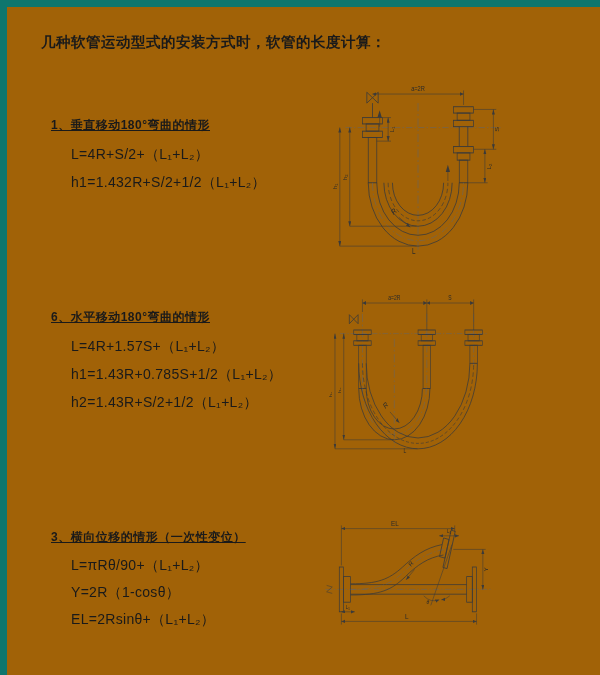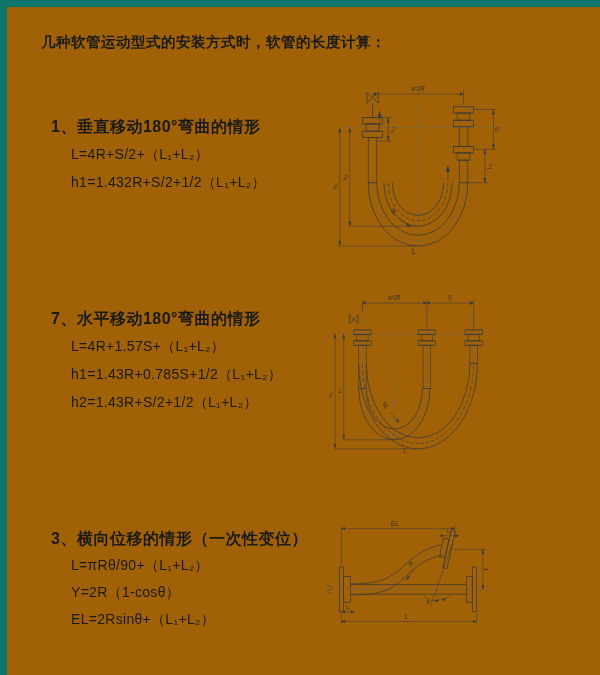--- a/index.html
+++ b/index.html
@@ -2,42 +2,42 @@
 <html><head>
 <meta charset="utf-8">
 <style>
   html,body{margin:0;padding:0;background:#ffffff;}
   .page{
     position:relative;width:598px;height:673px;background:#a16207;
     border:7px solid #0f766e;overflow:hidden;
     font-family:"Liberation Sans","DejaVu Sans",sans-serif;color:#1a1a1a;
   }
   .title{position:absolute;left:34px;top:26px;font-size:14.5px;font-weight:700;letter-spacing:.5px;}
-  .sec-heading{position:absolute;font-size:16px;font-weight:700;letter-spacing:.5px;}
+  .sec-heading{position:absolute;font-size:12px;font-weight:700;letter-spacing:.5px;text-decoration:underline;}
   .formula{position:absolute;font-size:14px;font-weight:500;letter-spacing:.3px;}
   svg.diagram{position:absolute;}
   svg .d{stroke:#3a3a3a;fill:none;stroke-width:1;}
   svg .thin{stroke:#3a3a3a;fill:none;stroke-width:.7;}
   svg .dim{stroke:#3a3a3a;fill:none;stroke-width:.7;}
   svg .cl{stroke:#666;fill:none;stroke-width:.7;stroke-dasharray:9 3 2 3;}
   svg .dash{stroke:#3a3a3a;fill:none;stroke-width:.8;stroke-dasharray:5 3;}
   svg text{font-family:"Liberation Sans","DejaVu Sans",sans-serif;fill:#2a2a2a;stroke:none;}
 </style>
 </head>
 <body>
 
 <div class="page">
 
   <div class="title">几种软管运动型式的安装方式时，软管的长度计算：</div>
 
   <div class="sec-heading" style="left:44px;top:110px">1、垂直移动180°弯曲的情形</div>
   <div class="formula" style="left:64px;top:139px">L=4R+S/2+（L₁+L₂）</div>
   <div class="formula" style="left:64px;top:167px">h1=1.432R+S/2+1/2（L₁+L₂）</div>
 
-  <div class="sec-heading" style="left:44px;top:302px">7、水平移动180°弯曲的情形</div>
+  <div class="sec-heading" style="left:44px;top:302px">6、水平移动180°弯曲的情形</div>
   <div class="formula" style="left:64px;top:331px">L=4R+1.57S+（L₁+L₂）</div>
   <div class="formula" style="left:64px;top:359px">h1=1.43R+0.785S+1/2（L₁+L₂）</div>
   <div class="formula" style="left:64px;top:387px">h2=1.43R+S/2+1/2（L₁+L₂）</div>
 
   <div class="sec-heading" style="left:44px;top:522px">3、横向位移的情形（一次性变位）</div>
   <div class="formula" style="left:64px;top:550px">L=πRθ/90+（L₁+L₂）</div>
   <div class="formula" style="left:64px;top:577px">Y=2R（1-cosθ）</div>
   <div class="formula" style="left:64px;top:604px">EL=2Rsinθ+（L₁+L₂）</div>
 
   <svg class="diagram" style="left:320px;top:78px;width:192px;height:172px" viewBox="0 0 270 190" preserveAspectRatio="none">

